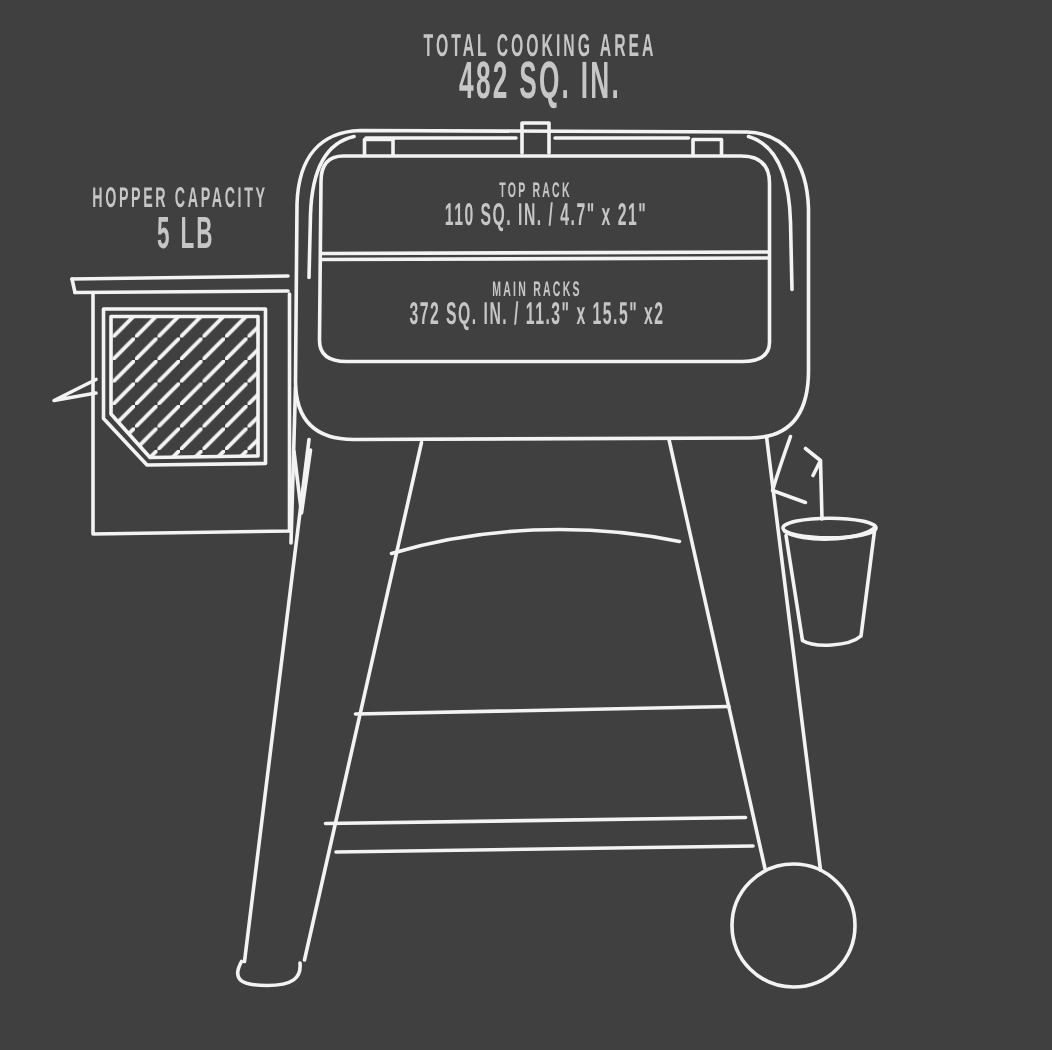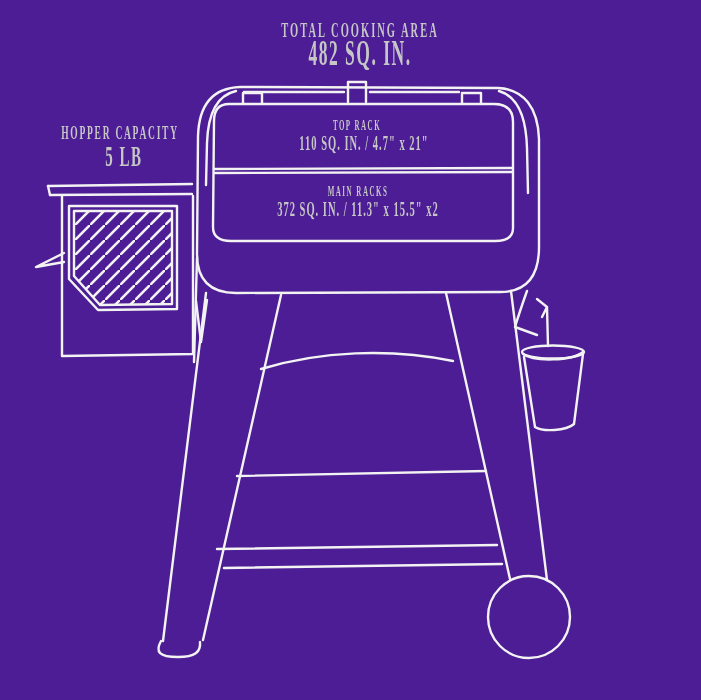--- a/index.html
+++ b/index.html
@@ -1,21 +1,21 @@
 <!DOCTYPE html>
 <html><head>
 <meta charset="utf-8">
 <style>
   html,body{margin:0;padding:0;background:#000;}
   .stage{
     position:relative;
     width:701px;height:700px;
-    background:#4c1d95;
+    background:#404040;
     overflow:hidden;
-    font-family:Liberation Serif, serif;
+    font-family:Liberation Sans, sans-serif;
   }
   .stage svg{position:absolute;left:0;top:0;}
   .txt{
     position:absolute;
     color:#c6c6c6;
     font-weight:700;
     line-height:1;
     white-space:nowrap;
     text-align:center;
     transform:scaleX(.5);

